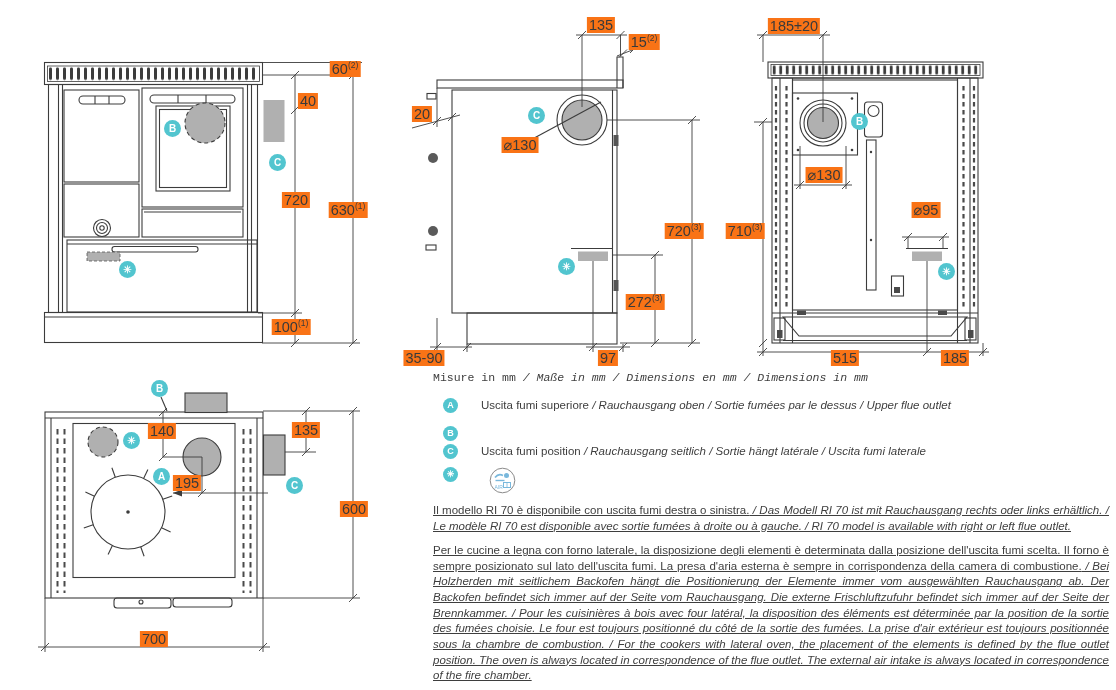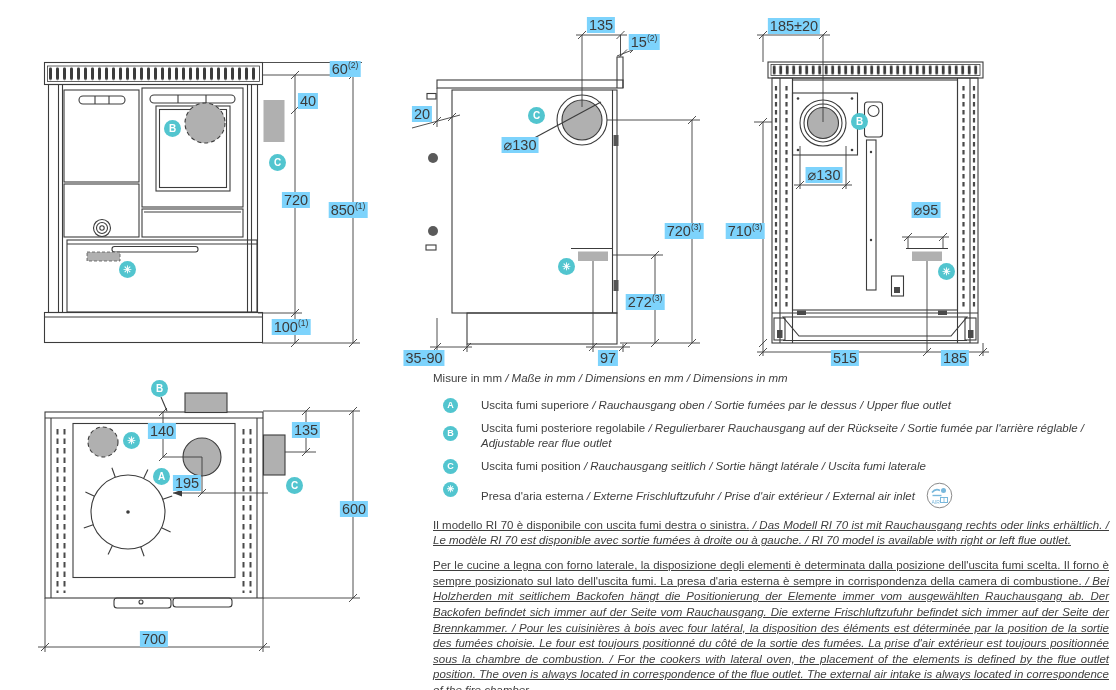--- a/index.html
+++ b/index.html
@@ -4,34 +4,34 @@
 <style>
   html,body{margin:0;padding:0;}
   body{
     width:1116px;height:690px;background:#fff;position:relative;overflow:hidden;
     font-family:"Liberation Sans", sans-serif;color:#3b3b3b;
   }
   .canvas{position:absolute;inset:0;}
   svg.art{position:absolute;left:0;top:0;}
   .dim{
     position:absolute;transform:translateX(-50%);
-    font-size:14.5px;line-height:1.05;background:#7dd3fc;padding:0 2px;
+    font-size:14.5px;line-height:1.05;background:#f97316;padding:0 2px;
     white-space:nowrap;color:#3a3a3a;
   }
   .dim sup{font-size:8.5px;}
   .badge{
     position:absolute;width:17px;height:17px;border-radius:50%;
     background:#52c5cf;color:#fff;font-size:10px;font-weight:bold;
     text-align:center;line-height:17px;
   }
   .notes{
     position:absolute;left:433px;top:371px;width:676px;
     font-size:11.5px;line-height:1.3;color:#3e3e3e;
   }
-  .units{margin-bottom:12px;}
+  .units{margin-bottom:12px;font-family:Liberation Mono, monospace;}
   .tr{font-style:italic;}
   .legend-row{position:relative;padding-left:48px;margin-bottom:8px;min-height:15px;}
   .lbadge{
     position:absolute;left:10px;top:0;width:15px;height:15px;border-radius:50%;
     background:#52c5cf;color:#fff;font-weight:bold;font-size:9px;
     line-height:15px;text-align:center;
   }
   .para{margin:9px 0 0 0;text-align:justify;line-height:1.36;text-decoration:underline;}
   .air-icon{display:inline-block;vertical-align:-9px;margin-left:8px;}
 </style>
@@ -277,21 +277,21 @@
       <line x1="38" y1="647" x2="270" y2="647"></line>
       <use href="#tk" x="45" y="647"></use>
           <use href="#tk" x="263" y="647"></use>
     </g>
   </g>
 </svg>
 
 <div class="dim" style="left:345px;top:61px"><span>60</span><sup>(2)</sup></div>
 <div class="dim" style="left:308px;top:93px"><span>40</span><sup></sup></div>
 <div class="dim" style="left:296px;top:192px"><span>720</span><sup></sup></div>
-<div class="dim" style="left:348px;top:202px"><span>850</span><sup>(1)</sup></div>
+<div class="dim" style="left:348px;top:202px"><span>630</span><sup>(1)</sup></div>
 <div class="dim" style="left:291px;top:319px"><span>100</span><sup>(1)</sup></div>
 
 <div class="dim" style="left:601px;top:17px"><span>135</span><sup></sup></div>
 <div class="dim" style="left:644px;top:34px"><span>15</span><sup>(2)</sup></div>
 <div class="dim" style="left:422px;top:106px"><span>20</span><sup></sup></div>
 <div class="dim" style="left:520px;top:137px"><span>⌀130</span><sup></sup></div>
 <div class="dim" style="left:684px;top:223px"><span>720</span><sup>(3)</sup></div>
 <div class="dim" style="left:645px;top:294px"><span>272</span><sup>(3)</sup></div>
 <div class="dim" style="left:424px;top:350px"><span>35-90</span><sup></sup></div>
 <div class="dim" style="left:608px;top:350px"><span>97</span><sup></sup></div>
@@ -323,29 +323,27 @@
 
 <div class="notes">
   <div class="units"><span>Misure in mm</span><span class="tr"> / Maße in mm / Dimensions en mm / Dimensions in mm</span></div>
 
   <div class="legend-row">
     <span class="lbadge">A</span>
     <span><span>Uscita fumi superiore</span><span class="tr"> / Rauchausgang oben  / Sortie fumées par le dessus / Upper flue outlet</span></span>
   </div>
   <div class="legend-row">
     <span class="lbadge" style="top:5px">B</span>
-    <span><span>Uscita fumi posteriore regolabile</span><span class="tr"> / Regulierbarer Rauchausgang auf der Rückseite / Sortie fumée par l'arrière réglable / Adjustable rear flue outlet</span></span>
   </div>
   <div class="legend-row">
     <span class="lbadge">C</span>
     <span><span>Uscita fumi position</span><span class="tr"> / Rauchausgang seitlich  / Sortie hängt latérale / Uscita fumi laterale</span></span>
   </div>
   <div class="legend-row">
     <span class="lbadge">✳</span>
-    <span><span>Presa d'aria esterna</span><span class="tr"> / Externe Frischluftzufuhr / Prise d'air extérieur / External air inlet</span></span>
     <svg class="air-icon" width="27" height="27" viewBox="0 0 27 27">
       <circle cx="13.5" cy="13.5" r="12.3" fill="#fff" stroke="#8a8a8a" stroke-width="1"></circle>
       <path d="M6,10.5 q3.5,-4.5 8,-2" stroke="#79b8dc" fill="none" stroke-width="1.6"></path>
       <circle cx="17.5" cy="8.6" r="2.5" fill="#79b8dc"></circle>
       <path d="M6.5,13.5 h9" stroke="#79b8dc" fill="none" stroke-width="1.4"></path>
       <rect x="14.5" y="15.5" width="7" height="5" fill="none" stroke="#79b8dc" stroke-width="1"></rect>
       <line x1="18" y1="15.5" x2="18" y2="20.5" stroke="#79b8dc" stroke-width="0.8"></line>
       <text x="5.5" y="21.5" font-size="5" fill="#79b8dc" font-family="Liberation Sans, sans-serif">AIR</text>
     </svg>
   </div>

